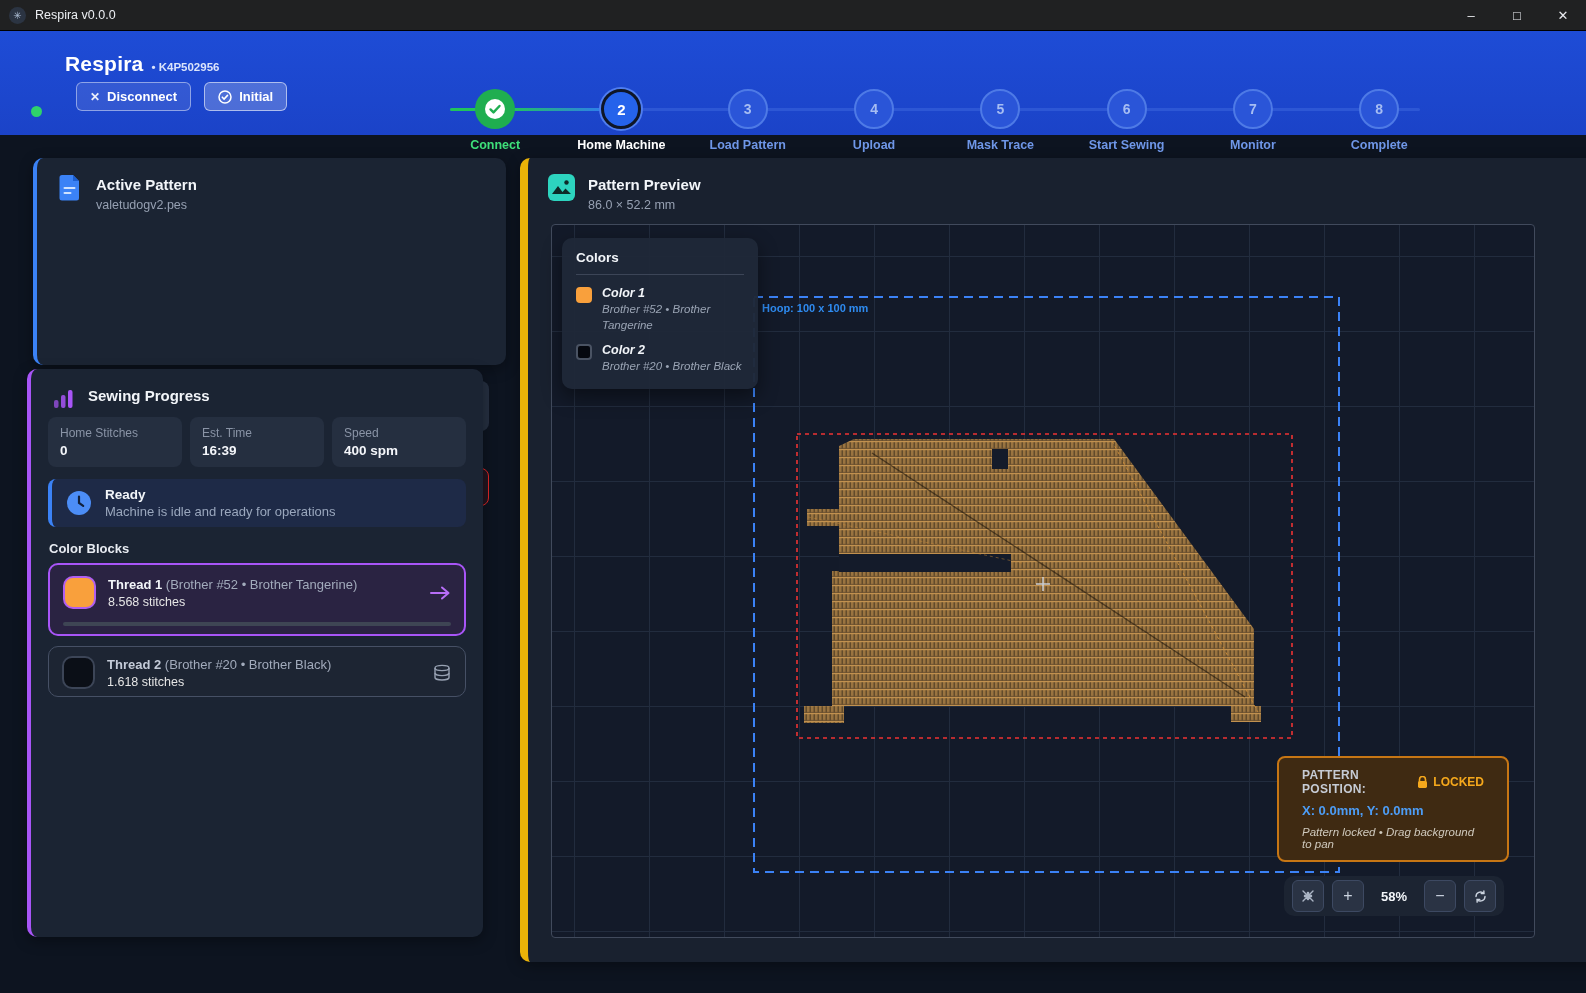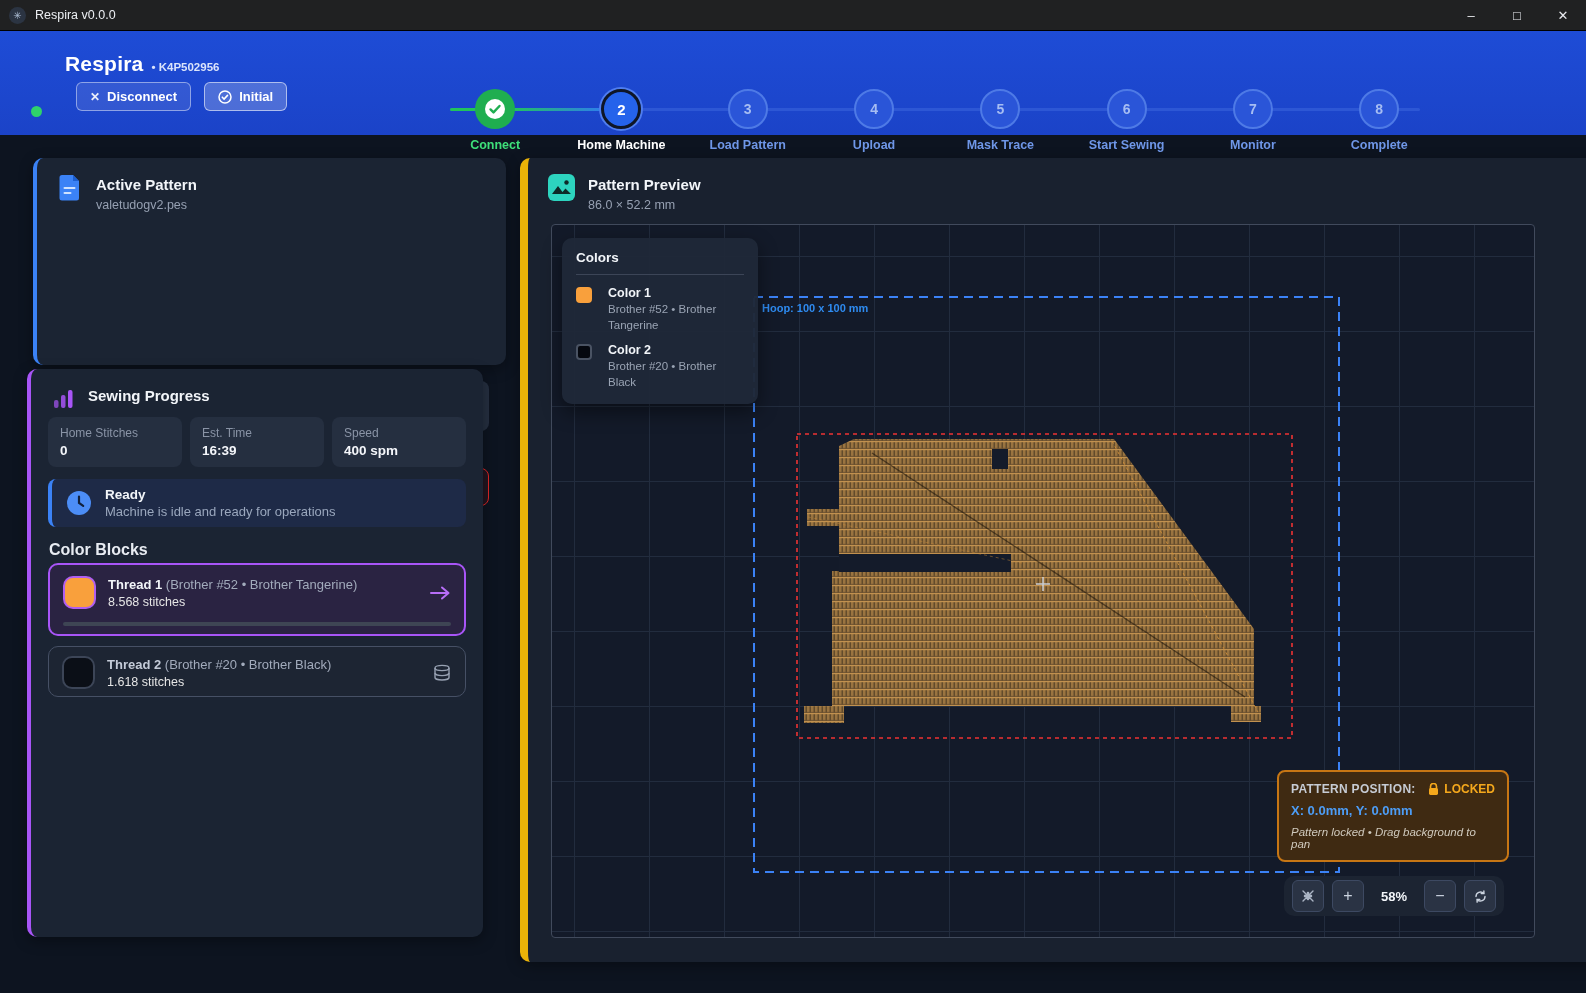--- a/index.html
+++ b/index.html
@@ -58,21 +58,21 @@
   .colors-row{position:absolute;left:18px;top:286px;display:flex;align-items:center;gap:9px;}
   .colors-row .lbl{color:#98a2b3;font-size:13px;}
   .dot-swatch{width:14px;height:14px;border-radius:50%;box-shadow:0 0 0 1px rgba(255,255,255,.18);}
 
   .delete-btn{position:absolute;left:17px;right:17px;top:310px;height:36px;border-radius:8px;border:1px solid #dc2626;background:rgba(220,38,38,.10);display:flex;align-items:center;justify-content:center;gap:9px;color:#f48a8a;font-size:13.5px;font-weight:800;cursor:default;}
 
   .ready-box{position:absolute;left:17px;right:17px;top:110px;height:48px;background:#1e2a47;border-left:4px solid #3b82f6;border-radius:8px;display:flex;align-items:center;gap:13px;padding-left:14px;box-sizing:border-box;}
   .ready-title{color:#f2f5f9;font-size:13.5px;font-weight:800;}
   .ready-desc{color:#9aa7bd;font-size:13px;margin-top:2px;}
 
-  .cb-label{position:absolute;left:18px;top:172px;color:#e8ecf2;font-size:16px;font-weight:800;}
+  .cb-label{position:absolute;left:18px;top:172px;color:#e8ecf2;font-size:13px;font-weight:800;}
   .thread{position:absolute;left:17px;right:17px;border-radius:10px;box-sizing:border-box;}
   .thread.t1{top:194px;height:73px;background:#2a2342;border:2px solid #a855f7;padding:11px 13px;}
   .thread.t2{top:277px;height:51px;background:#1d2533;border:1px solid #465065;padding:9px 13px;}
   .thread-row{display:flex;align-items:center;gap:12px;}
   .t-swatch{width:33px;height:33px;border-radius:10px;box-sizing:border-box;flex:none;}
   .t1 .t-swatch{background:#f9a03c;border:2px solid #b05ef0;}
   .t2 .t-swatch{background:#0b0f17;border:2px solid #3c4557;}
   .t-line1{font-size:13px;}
   .t-name{font-weight:800;color:#f2f5f9;}
   .t2 .t-name{color:#c4cbd8;}
@@ -85,28 +85,28 @@
   
   .canvas{position:absolute;left:23px;top:66px;width:984px;height:714px;background:#131a29;border:1px solid #414a5c;border-radius:4px;box-sizing:border-box;
     background-image:linear-gradient(#222c3e 1px,transparent 1px),linear-gradient(90deg,#222c3e 1px,transparent 1px);
     background-size:75px 75px;background-position:22px 31px;}
   .canvas svg.scene{position:absolute;left:0;top:0;}
   .hoop-label{position:absolute;left:210px;top:77px;color:#2e8bf0;font-size:11px;font-weight:800;}
 
   .legend{position:absolute;left:10px;top:13px;width:196px;background:rgba(31,40,56,.97);border-radius:10px;box-shadow:0 8px 20px rgba(0,0,0,.45);padding:12px 14px;box-sizing:border-box;}
   .legend-title{color:#f2f5f9;font-size:13.5px;font-weight:800;}
   .legend hr{border:none;border-top:1px solid #3c4557;margin:9px 0 11px;}
-  .legend-item{display:flex;gap:16px;margin-bottom:10px;}
+  .legend-item{display:flex;gap:10px;margin-bottom:10px;font-style:italic;}
   .l-swatch{width:16px;height:16px;border-radius:4px;flex:none;margin-top:1px;box-sizing:border-box;}
   .l-swatch.c1{background:#f9a03c;}
   .l-swatch.c2{background:#05080f;border:2px solid #4a5363;}
   .l-name{color:#f2f5f9;font-size:12.5px;font-weight:800;}
   .l-detail{color:#9aa4b4;font-size:11.5px;line-height:1.35;margin-top:2px;}
 
-  .pos-overlay{position:absolute;right:25px;bottom:75px;width:232px;background:#3f2a12;border:2px solid #c77614;border-radius:8px;padding:10px 12px;box-sizing:border-box;}
+  .pos-overlay{position:absolute;right:25px;bottom:75px;width:232px;background:#3f2a12;border:2px solid #c77614;border-radius:8px;padding:10px 23px;box-sizing:border-box;}
   .pos-row1{display:flex;align-items:center;justify-content:space-between;}
   .pos-label{color:#c6cbd4;font-size:12px;font-weight:800;letter-spacing:.3px;}
   .pos-locked{display:flex;align-items:center;gap:5px;color:#f5a81c;font-size:12px;font-weight:800;}
   .pos-coords{color:#4d9df6;font-size:13px;font-weight:800;margin-top:7px;}
   .pos-hint{color:#cfc9bd;font-size:11.5px;font-style:italic;margin-top:8px;}
 
   .zoombar{position:absolute;right:30px;bottom:21px;height:40px;background:#1c2432;border-radius:10px;display:flex;align-items:center;gap:8px;padding:0 8px;}
   .zbtn{width:30px;height:30px;background:#2a3344;border:1px solid #3d4962;border-radius:6px;display:flex;align-items:center;justify-content:center;color:#ccd4e0;font-size:16px;cursor:default;}
   .zoom-level{color:#f2f5f9;font-size:13px;font-weight:800;width:44px;text-align:center;}
 

